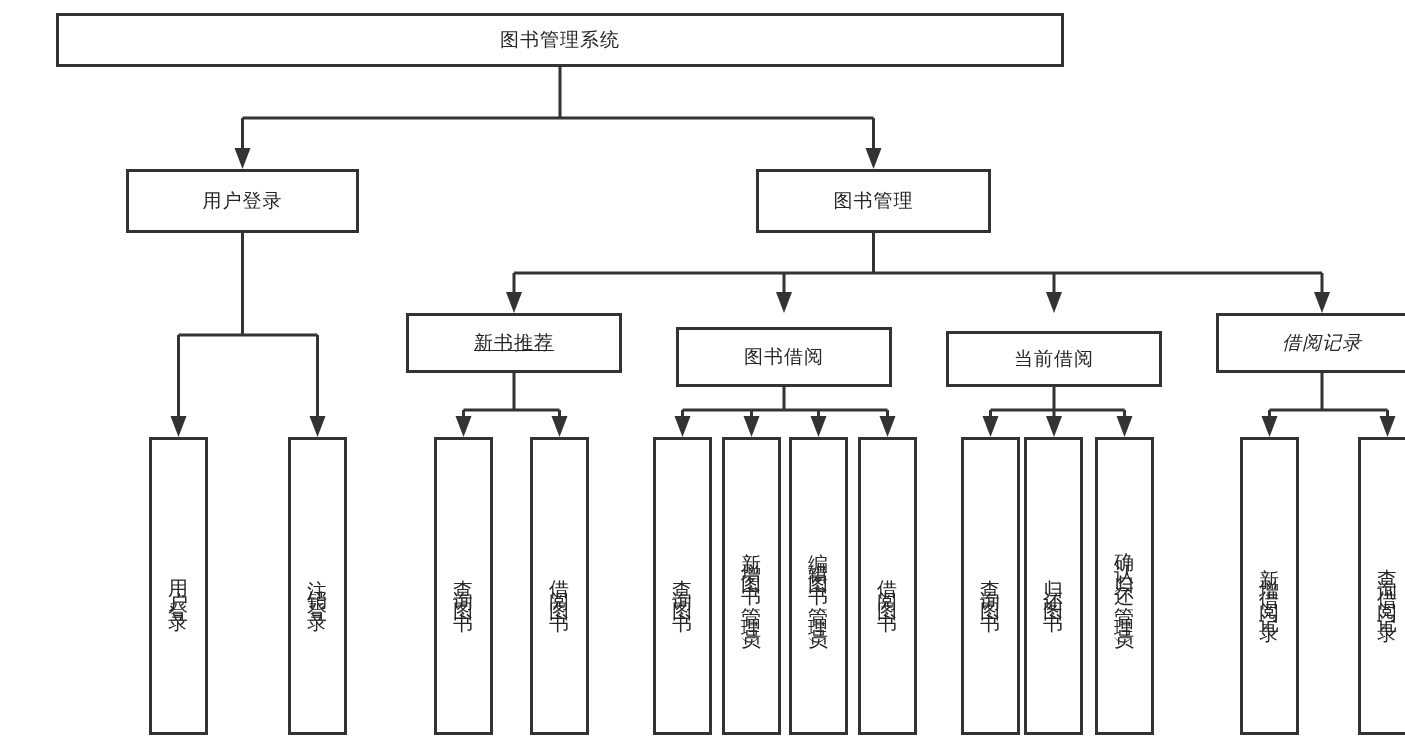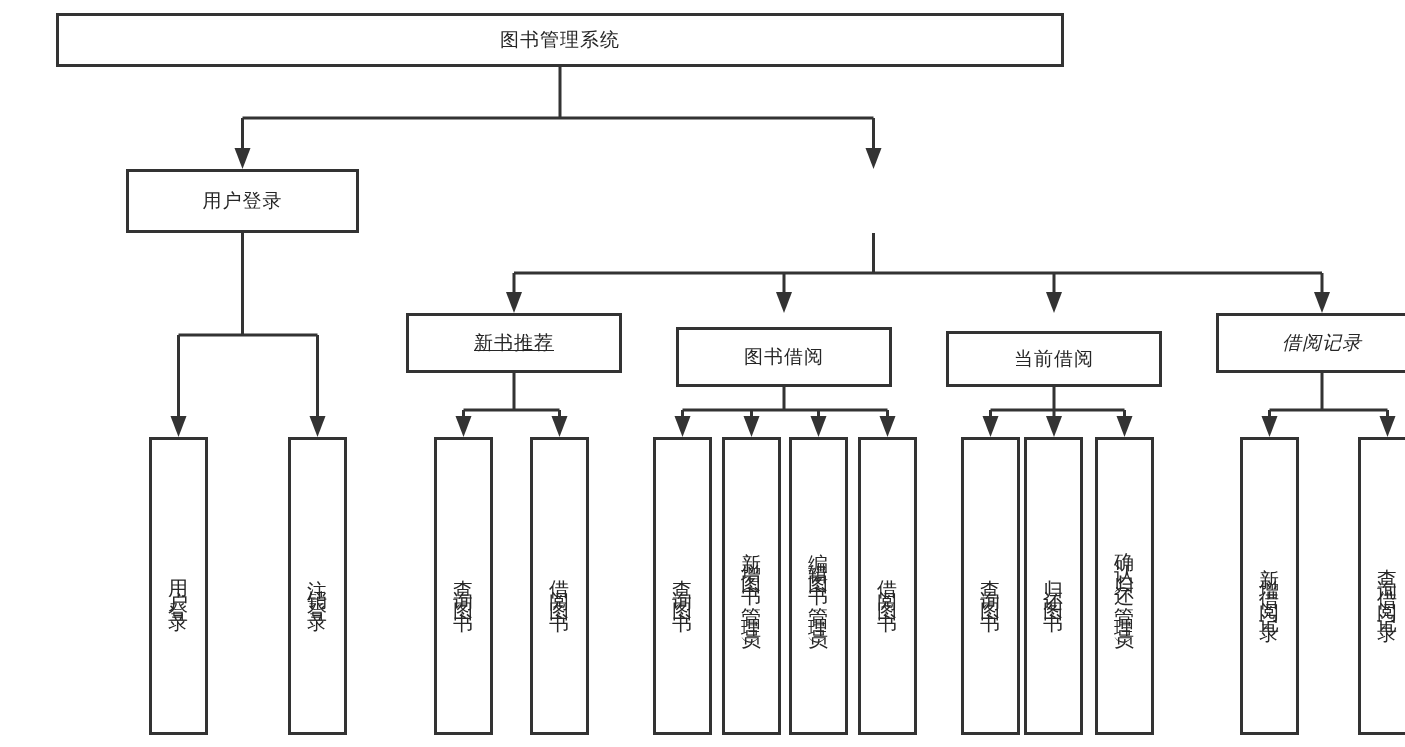--- a/index.html
+++ b/index.html
@@ -80,20 +80,21 @@
         <polygon points="1002,416 1018,416 1010,437"></polygon>
         <polygon points="1072.5,416 1088.5,416 1080.5,437"></polygon>
         <polygon points="1217.5,416 1233.5,416 1225.5,437"></polygon>
         <polygon points="1335.5,416 1351.5,416 1343.5,437"></polygon>
       </g>
   </svg>
 
   <div class="box" style="left:12px;top:13px;width:1008px;height:54px;">图书管理系统</div>
 
   <div class="box" style="left:82px;top:169px;width:233px;height:64px;">用户登录</div>
+  <div class="box" style="left:712px;top:169px;width:235px;height:64px;">图书管理</div>
 
   <div class="box" style="left:362px;top:313px;width:216px;height:60px;text-decoration:underline;">新书推荐</div>
   <div class="box" style="left:632px;top:327px;width:216px;height:60px;">图书借阅</div>
   <div class="box" style="left:902px;top:331px;width:216px;height:56px;">当前借阅</div>
   <div class="box" style="left:1172px;top:313px;width:212px;height:60px;font-style:italic;">借阅记录</div>
 
   <div class="box leaf" style="left:105px;top:437px;width:59px;height:298px;">用户登录</div>
   <div class="box leaf" style="left:244px;top:437px;width:59px;height:298px;">注销登录</div>
 
   <div class="box leaf" style="left:390px;top:437px;width:59px;height:298px;">查询图书</div>

